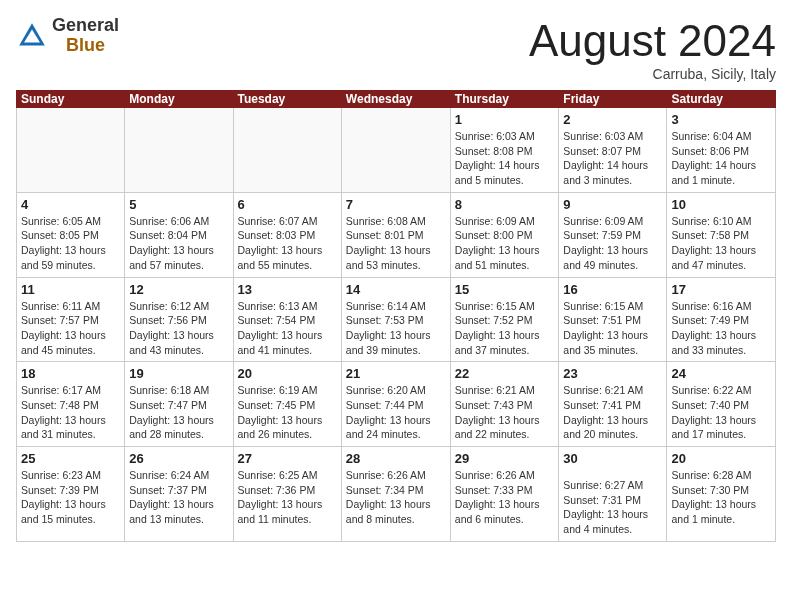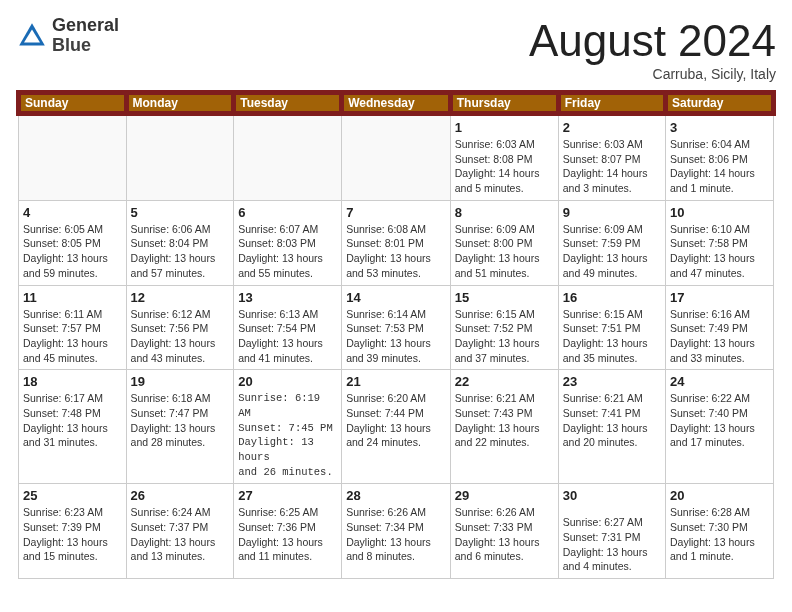--- a/index.html
+++ b/index.html
@@ -22,21 +22,21 @@
       gap: 4px;
     }
     .logo-text {
       display: flex;
       flex-direction: column;
       font-size: 18px;
       font-weight: bold;
       line-height: 1.1;
     }
     .logo-general { color: #333; }
-    .logo-blue { color: #404040; }
+    .logo-blue { color: #a16207; text-align: center; }
     .logo-icon {
       width: 32px;
       height: 32px;
     }
     .title-area {
       text-align: right;
     }
     .month-title {
       font-size: 44px;
       font-weight: normal;
@@ -45,27 +45,27 @@
     .location {
       font-size: 14px;
       color: #444;
     }
     .calendar {
       width: 100%;
       border-collapse: collapse;
       font-size: 11px;
     }
     .calendar th {
-      background: #a16207;
+      background: #7f1d1d;
       color: #fff;
       padding: 1px 4px;
       text-align: left;
       font-size: 12px;
       font-weight: bold;
-      border: 5px solid #7f1d1d;
+      border: 1px solid #7f1d1d;
     }
     .calendar td {
       border: 1px solid #ccc;
       vertical-align: top;
       padding: 4px;
       width: 110px;
       min-height: 70px;
       background: #fff;
     }
     .calendar td.empty {
@@ -258,21 +258,21 @@
         </td>
         <td>
           <div class="day-number">19</div>
           <div class="day-info" style="white-space: pre-line;">Sunrise: 6:18 AM
 Sunset: 7:47 PM
 Daylight: 13 hours
 and 28 minutes.</div>
         </td>
         <td>
           <div class="day-number">20</div>
-          <div class="day-info" style="white-space: pre-line; font-family: Liberation Mono, monospace;">Sunrise: 6:19 AM
+          <div class="day-info" style="white-space: pre-line;">Sunrise: 6:19 AM
 Sunset: 7:45 PM
 Daylight: 13 hours
 and 26 minutes.</div>
         </td>
         <td>
           <div class="day-number">21</div>
           <div class="day-info" style="white-space: pre-line;">Sunrise: 6:20 AM
 Sunset: 7:44 PM
 Daylight: 13 hours
 and 24 minutes.</div>

